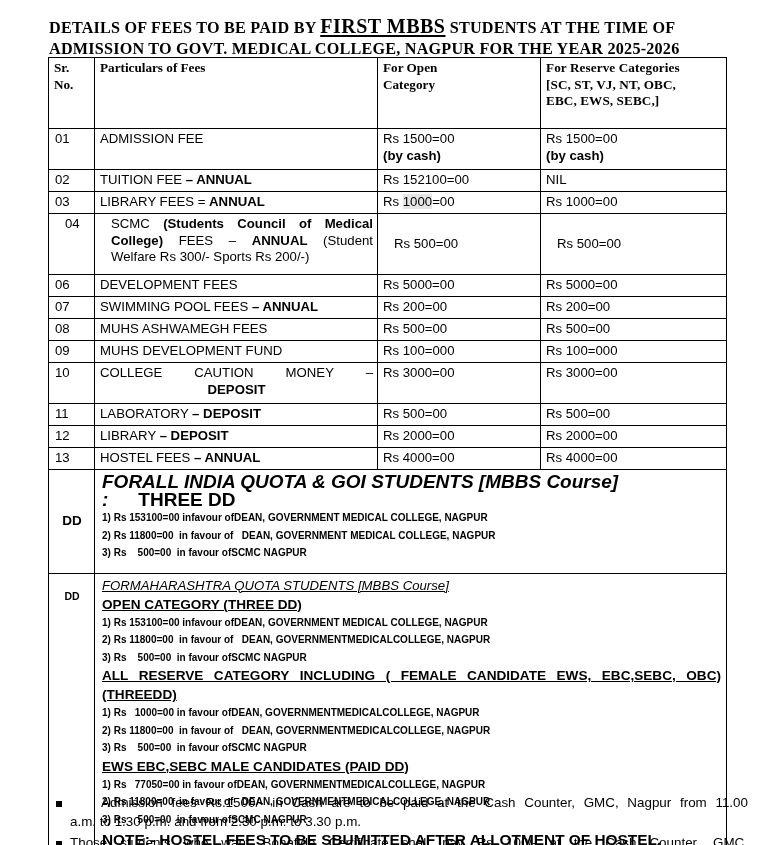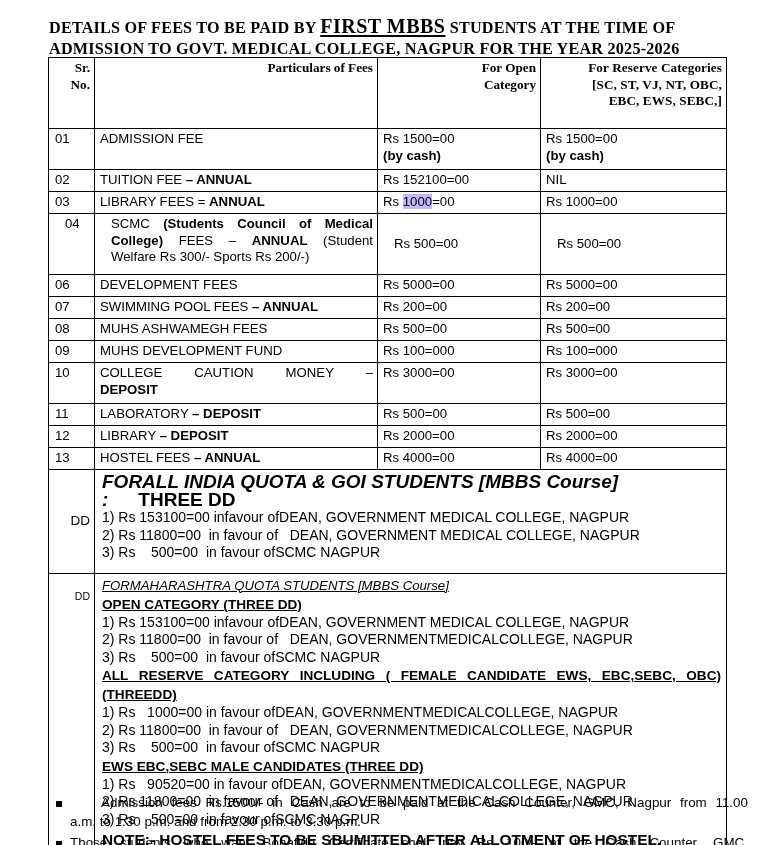--- a/index.html
+++ b/index.html
@@ -61,43 +61,43 @@
   col.c-sr    { width: 46px; }
   col.c-part  { width: 283px; }
   col.c-open  { width: 163px; }
   col.c-res   { width: 186px; }
 
   thead th {
     font-family: "Liberation Serif", serif;
     font-weight: bold;
     font-size: 14.6px;
     line-height: 19px;
-    text-align: right;
+    text-align: left;
     padding-top: 3px;
     height: 66px;
   }
   thead th.hdr-res { letter-spacing: 0.1px; margin-left: 48px; }
 
   td.sr { text-align: left; padding-left: 6px; }
   td.part { }
   td.amt { }
-  .b { font-weight: bold; }
+  .b { font-weight: bold; text-align: center; }
   .justify { text-align: justify; text-align-last: justify; }
-  .sel { background: #c4b5fd; }
+  .sel { background: #e5e5e5; }
 
   
   tr.r-tall td { height: 36px; }
   tr.r-norm td { height: 17px; }
   tr.r-scmc td { height: 56px; padding-left: 16px; }
   tr.r-caution td { height: 36px; }
 
   
   td.dd-label {
-    text-align: right;
-    font-weight: normal;
+    text-align: center;
+    font-weight: bold;
     vertical-align: middle;
     font-size: 13.5px;
   }
   td.dd-label.small {
     vertical-align: top;
     font-size: 10.5px;
     padding-top: 14px;
   }
   td.dd-body {
     padding: 3px 5px 4px 7px;
@@ -128,22 +128,22 @@
   .dd-sub-wide {
     font-weight: bold;
     font-size: 13.6px;
     line-height: 19px;
     text-decoration: underline;
     display: block;
     text-align: justify;
     text-align-last: justify;
   }
   .dd-item {
-    font-weight: normal;
-    font-size: 14px;
+    font-weight: bold;
+    font-size: 10px;
     line-height: 17.5px;
     white-space: pre;
   }
   .dd-note {
     font-weight: bold;
     font-size: 15.4px;
     line-height: 21px;
     padding-top: 1px;
   }
   .gap { height: 7px; }
@@ -340,22 +340,22 @@
           <div class="dd-item">1) Rs 153100=00 infavour ofDEAN, GOVERNMENT MEDICAL COLLEGE, NAGPUR</div>
           <div class="dd-item">2) Rs 11800=00  in favour of   DEAN, GOVERNMENTMEDICALCOLLEGE, NAGPUR</div>
           <div class="dd-item">3) Rs    500=00  in favour ofSCMC NAGPUR</div>
 
           <div class="dd-sub-wide">ALL  RESERVE  CATEGORY  INCLUDING  (  FEMALE  CANDIDATE  EWS,  EBC,SEBC,  OBC)</div>
           <div><span class="dd-sub-u">(THREEDD)</span></div>
           <div class="dd-item">1) Rs   1000=00 in favour ofDEAN, GOVERNMENTMEDICALCOLLEGE, NAGPUR</div>
           <div class="dd-item">2) Rs 11800=00  in favour of   DEAN, GOVERNMENTMEDICALCOLLEGE, NAGPUR</div>
           <div class="dd-item">3) Rs    500=00  in favour ofSCMC NAGPUR</div>
 
-          <div><span class="dd-sub-u">EWS EBC,SEBC  MALE CANDIDATES (THREE DD)</span></div>
-          <div class="dd-item">1) Rs   90520=00 in favour ofDEAN, GOVERNMENTMEDICALCOLLEGE, NAGPUR</div>
+          <div><span class="dd-sub-u">EWS EBC,SEBC  MALE CANDIDATES (PAID DD)</span></div>
+          <div class="dd-item">1) Rs   77050=00 in favour ofDEAN, GOVERNMENTMEDICALCOLLEGE, NAGPUR</div>
           <div class="dd-item">2) Rs 11800=00  in favour of   DEAN, GOVERNMENTMEDICALCOLLEGE, NAGPUR</div>
           <div class="dd-item">3) Rs    500=00  in favour ofSCMC NAGPUR</div>
 
           <div class="dd-note">NOTE:- HOSTEL FEES TO BE SBUMITTED AFTER ALLOTMENT OF HOSTEL.</div>
         </td>
       </tr>
 
     </tbody>
   </table>
 

